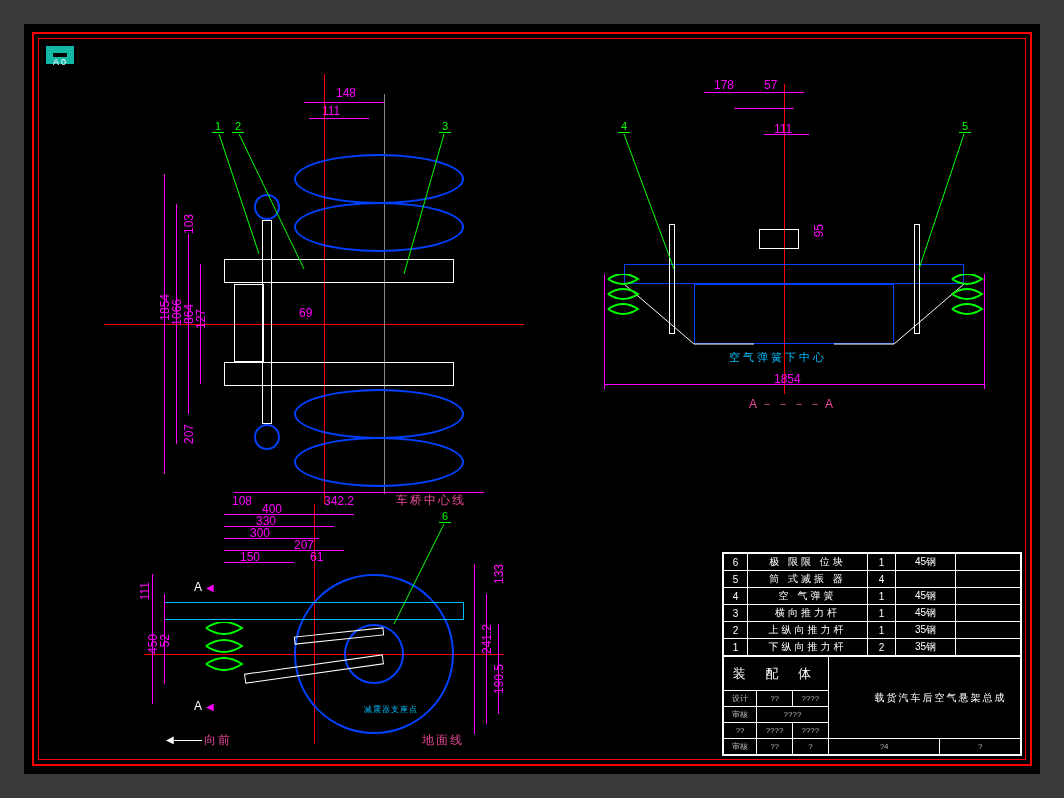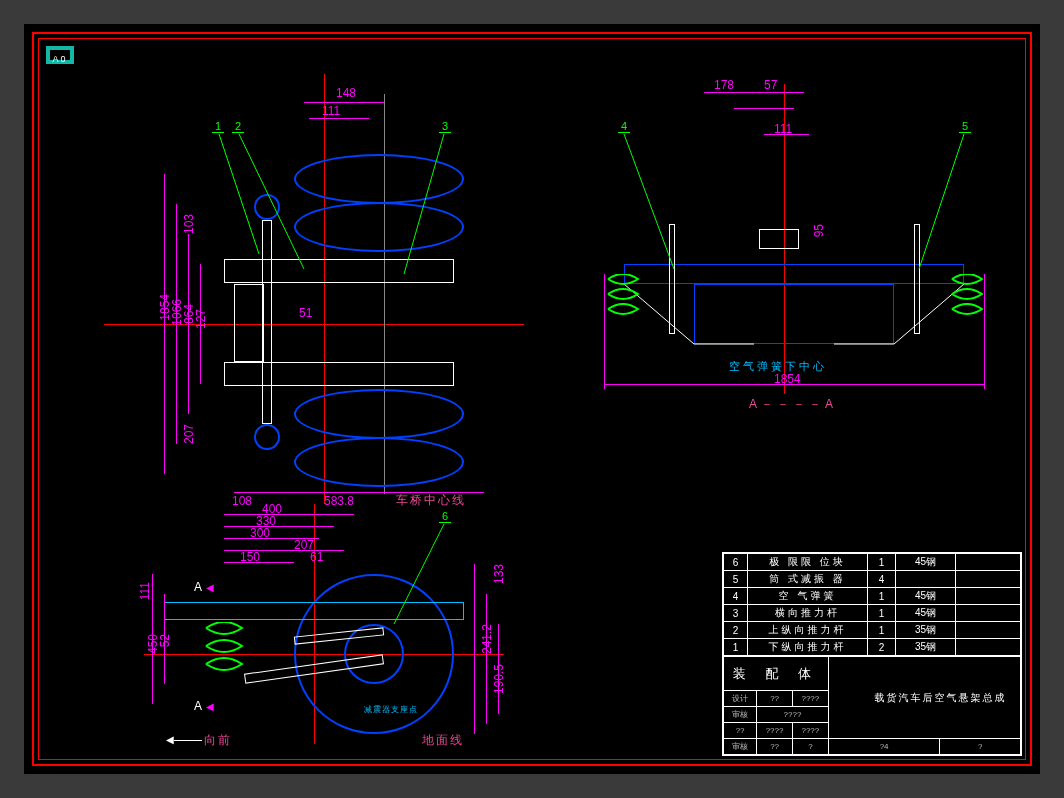--- a/index.html
+++ b/index.html
@@ -24,21 +24,21 @@
   }
   .border-inner {
     position: absolute;
     left: 14px; top: 14px; right: 14px; bottom: 14px;
     border: 1px solid #ff0000;
   }
   .corner-tag {
     position: absolute;
     left: 22px; top: 22px;
     width: 28px; height: 18px;
-    border: 4px solid #14b8a6;
+    border: 7px solid #14b8a6;
     color: #fff;
     font-size: 9px;
     text-align: center;
     line-height: 18px;
     letter-spacing: 2px;
   }
 
   .drawing-area {
     position: absolute;
     left: 20px; top: 20px; right: 20px; bottom: 20px;
@@ -148,23 +148,23 @@
 
       <div class="dim dim-v" style="left:54px; top:220px;">1854</div>
       <div class="dim dim-v" style="left:66px; top:225px;">1066</div>
       <div class="dim dim-v" style="left:78px; top:230px;">864</div>
       <div class="dim dim-v" style="left:90px; top:235px;">127</div>
       <div class="dim dim-v" style="left:78px; top:140px;">103</div>
       <div class="dim dim-v" style="left:78px; top:350px;">207</div>
 
       <div class="dim" style="left:232px; top:12px;">148</div>
       <div class="dim" style="left:218px; top:30px;">111</div>
-      <div class="dim" style="left:195px; top:232px;">51</div>
+      <div class="dim" style="left:195px; top:232px;">69</div>
       <div class="dim" style="left:128px; top:420px;">108</div>
-      <div class="dim" style="left:220px; top:420px;">583.8</div>
+      <div class="dim" style="left:220px; top:420px;">342.2</div>
       <div class="label" style="left:292px; top:418px;">车桥中心线</div>
 
       <svg style="position:absolute; left:0; top:0; width:420px; height:430px;">
         <line x1="115" y1="60" x2="155" y2="180" stroke="#00ff00"></line>
         <line x1="135" y1="60" x2="200" y2="195" stroke="#00ff00"></line>
         <line x1="340" y1="60" x2="300" y2="200" stroke="#00ff00"></line>
       </svg>
       <div class="balloon" style="left:108px; top:46px;"><span class="num">1</span></div>
       <div class="balloon" style="left:128px; top:46px;"><span class="num">2</span></div>
       <div class="balloon" style="left:335px; top:46px;"><span class="num">3</span></div>
@@ -202,21 +202,21 @@
           </svg>
       </div>
       <div class="rect-white" style="left:195px; top:155px; width:40px; height:20px;"></div>
 
       <div class="dim" style="left:150px; top:4px;">178</div>
       <div class="dim" style="left:200px; top:4px;">57</div>
       <div class="dim" style="left:210px; top:48px;">111</div>
       <div class="dim dim-v" style="left:248px; top:150px;">95</div>
       <div class="dim" style="left:210px; top:298px;">1854</div>
 
-      <div class="label-cn" style="left:165px; top:285px;">空气弹簧下中心</div>
+      <div class="label-cn" style="left:165px; top:276px;">空气弹簧下中心</div>
       <div class="label" style="left:185px; top:322px; letter-spacing:4px;">A－－－－A</div>
 
       <svg style="position:absolute; left:0; top:0; width:440px; height:350px;">
         <line x1="60" y1="60" x2="110" y2="195" stroke="#00ff00"></line>
         <line x1="400" y1="60" x2="355" y2="195" stroke="#00ff00"></line>
       </svg>
       <div class="balloon" style="left:54px;  top:46px;"><span class="num">4</span></div>
       <div class="balloon" style="left:395px; top:46px;"><span class="num">5</span></div>
     </div>
 

